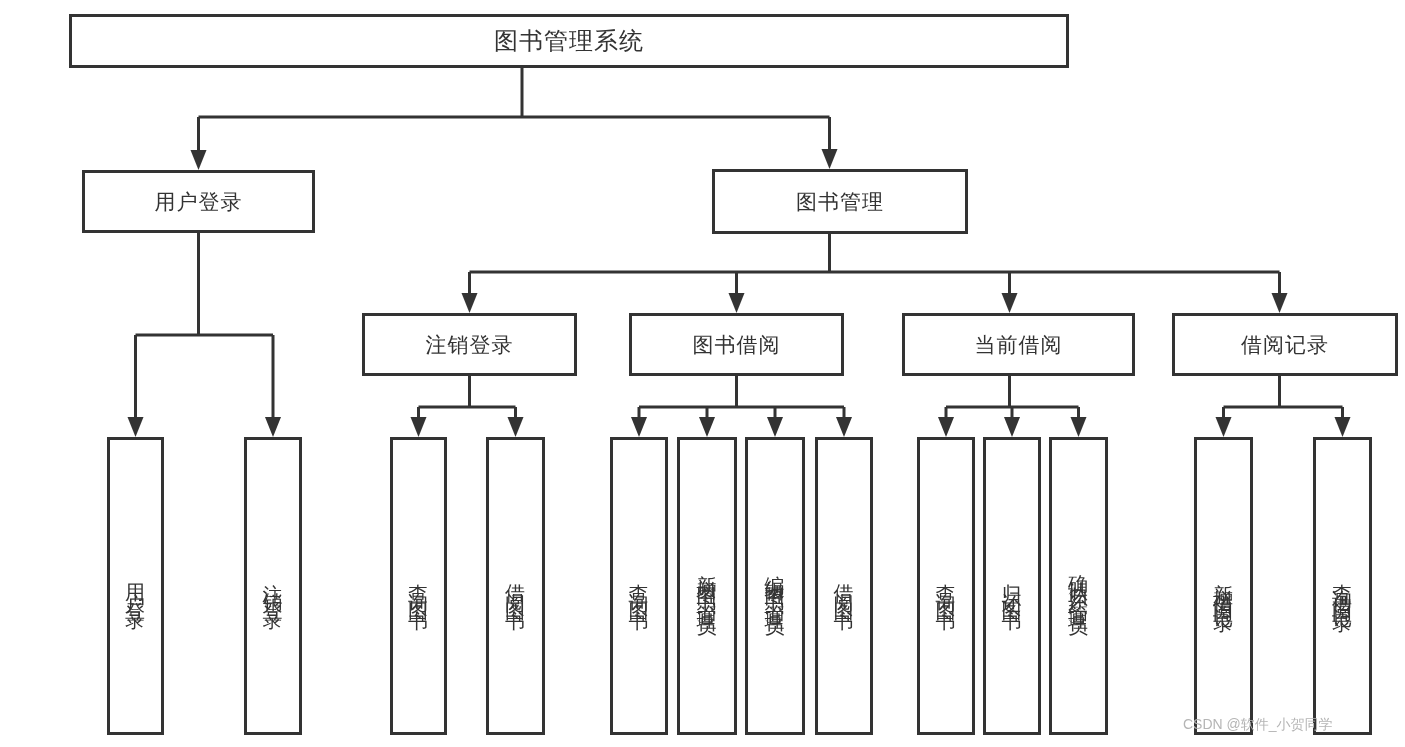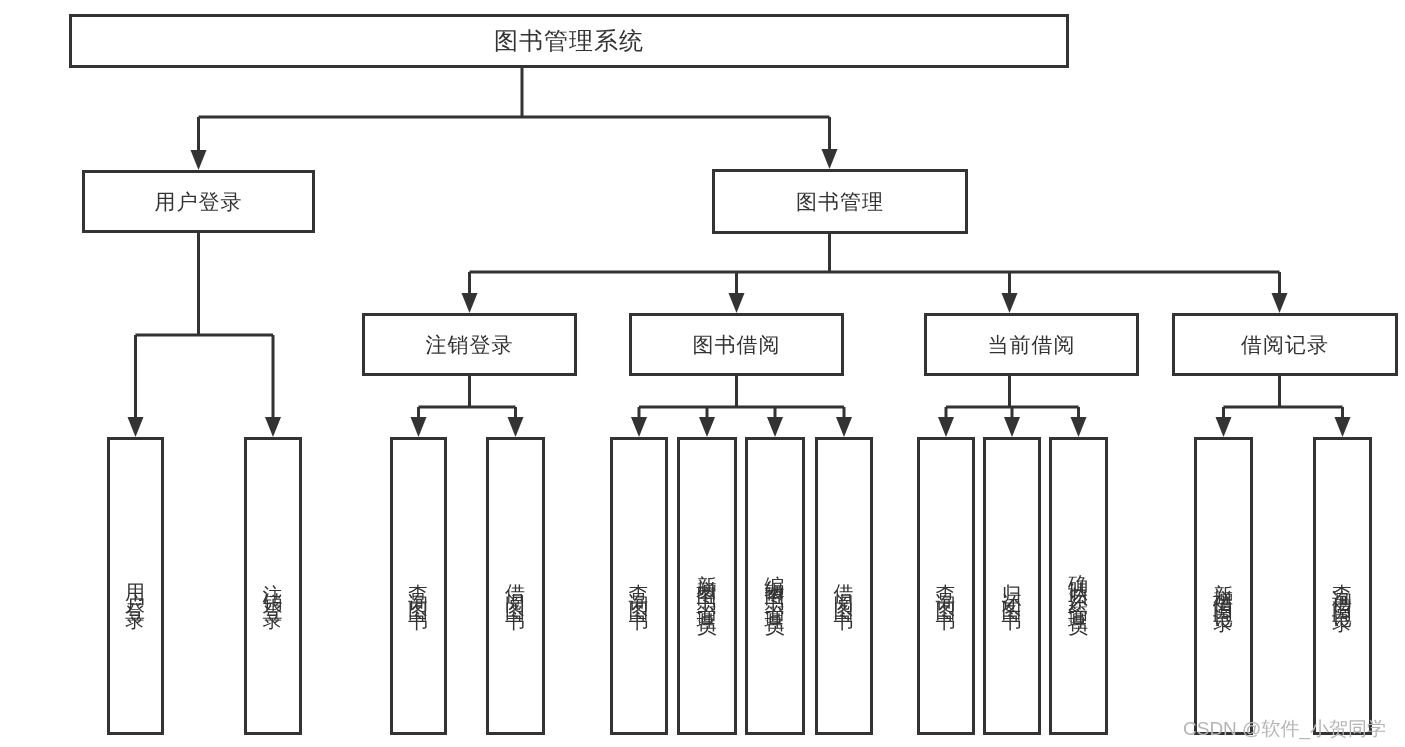--- a/index.html
+++ b/index.html
@@ -36,21 +36,21 @@
     font-size:20px;
     letter-spacing:9px;
     color:var(--text);
     line-height:1;
   }
   .vnode.tight span{letter-spacing:6px;}
   .watermark{
     position:absolute;
     left:1183px;
     top:716px;
-    font-size:19px;
+    font-size:14px;
     color:var(--watermark);
     white-space:nowrap;
   }
 </style>
 </head>
 <body>
 
 <div id="stage">
 
   <svg id="wires" viewBox="0 0 1405 747" xmlns="http://www.w3.org/2000/svg">
@@ -136,21 +136,21 @@
   <div class="node hnode" style="left:712px;top:169px;width:256px;height:65px;">
     <span>图书管理</span>
   </div>
 
   <div class="node hnode" style="left:362px;top:313px;width:215px;height:63px;">
     <span>注销登录</span>
   </div>
   <div class="node hnode" style="left:629px;top:313px;width:215px;height:63px;font-family:Liberation Mono, monospace;">
     <span>图书借阅</span>
   </div>
-  <div class="node hnode" style="left:924px;top:313px;width:215px;height:63px;">
+  <div class="node hnode" style="left:902px;top:313px;width:233px;height:63px;">
     <span>当前借阅</span>
   </div>
   <div class="node hnode" style="left:1172px;top:313px;width:226px;height:63px;">
     <span>借阅记录</span>
   </div>
 
   <div class="node vnode" style="left:107px;top:437px;width:57px;height:298px;">
     <span>用户登录</span>
   </div>
   <div class="node vnode" style="left:244px;top:437px;width:58px;height:298px;">

